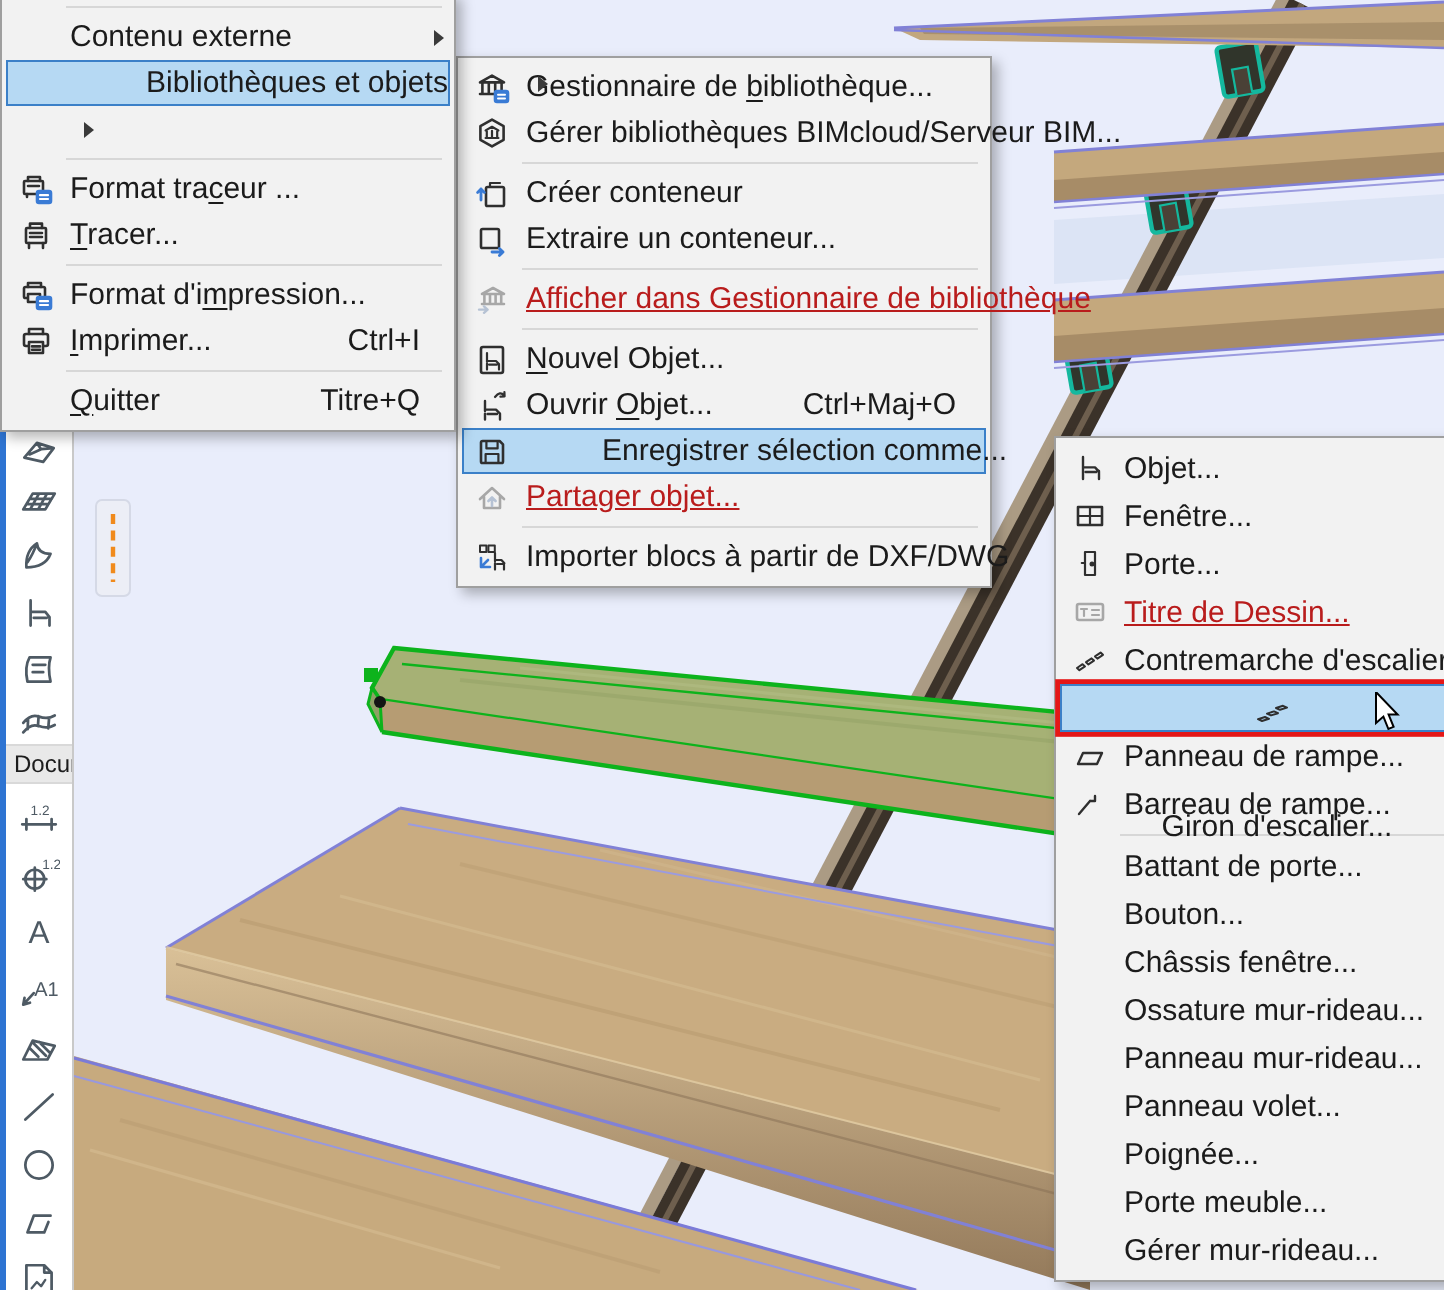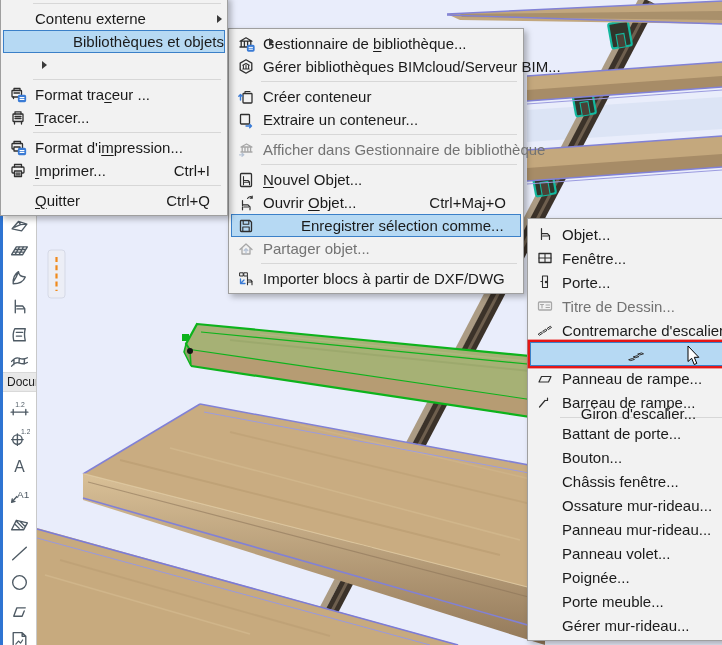--- a/index.html
+++ b/index.html
@@ -18,35 +18,35 @@
   .tb-bottom .tool{height:29px;}
   .tb-docum{position:absolute;top:372px;left:0;right:0;height:20px;background:#e9e9e9;
             border-top:1px solid #d9d9d9;border-bottom:1px solid #d9d9d9;
             color:#1d1d1d;font-size:12px;line-height:19px;padding-left:4px;
             white-space:nowrap;overflow:hidden;box-sizing:border-box;}
 
   
   .menu{position:absolute;background:#f2f2f2;border:1px solid #9f9f9f;
         box-shadow:3px 3px 6px rgba(0,0,0,.28);padding:3px 2px;box-sizing:border-box;}
   #menu1{left:0;top:-4px;width:228px;z-index:6;}
-  #menu2{left:228px;top:28px;width:296px;z-index:5;}
+  #menu2{left:228px;top:28px;width:268px;z-index:5;}
   #menu3{left:527px;top:218px;width:223px;z-index:5;}
   .mi{display:flex;align-items:center;height:23px;border:1px solid transparent;
       box-sizing:border-box;padding:0 2px;font-size:15px;color:#1b1b1b;cursor:default;}
   #menu3 .mi{height:24px;}
   .mi-icon{flex:0 0 24px;height:18px;display:flex;align-items:center;justify-content:center;margin-right:5px;}
   .mi-label{flex:1;white-space:nowrap;}
   .mi-label u{text-decoration:underline;text-underline-offset:2px;}
   .mi-shortcut{margin-left:14px;white-space:nowrap;}
   .mi-arrowbox{flex:0 0 12px;display:flex;justify-content:flex-end;align-items:center;height:100%;}
   .mi-arrow{width:0;height:0;border-left:5px solid #3a3a3a;
             border-top:4px solid transparent;border-bottom:4px solid transparent;}
   .mi.hl{background:#b6d9f3;border-color:#3b80c8;gap:38px;}
   .mi.dis{color:#bcbcbc;}
-  .mi.dis .mi-label{color:#737373;}
+  .mi.dis .mi-label{color:#b91c1c;text-decoration:underline;}
   .mi.dis .mi-icon{opacity:.38;filter:grayscale(.5);}
   .mi.redbox{box-shadow:0 0 0 2.4px #e51717;position:relative;z-index:1;flex-direction:column;}
   .msep{height:1px;background:#d7d7d7;margin:3px 4px 3px 30px;}
 
   .cursor{position:absolute;left:687px;top:346px;z-index:9;}
 </style>
 </head>
 <body>
 
 <div class="screen">
@@ -301,21 +301,21 @@
           </svg>
         </span>
         <span class="mi-label"><u>I</u>mprimer...</span>
         <span class="mi-shortcut">Ctrl+I</span>
         <span class="mi-arrowbox"></span>
       </div>
       <div class="msep"></div>
       <div class="mi">
         <span class="mi-icon"></span>
         <span class="mi-label"><u>Q</u>uitter</span>
-        <span class="mi-shortcut">Ctrl+Q</span>
+        <span class="mi-shortcut">Titre+Q</span>
         <span class="mi-arrowbox"></span>
       </div>
     </div>
   <div class="menu" id="menu2">
       <div class="mi">
         <span class="mi-icon">
           <svg width="18" height="18" viewBox="0 0 18 18" fill="none" stroke="#2f2f2f" stroke-width="1.3" stroke-linejoin="round" stroke-linecap="round">
             <path d="M3 6.2 L9 2.8 L15 6.2 Z M4.2 6.2 V12 M7.4 6.2 V12 M10.6 6.2 V12 M13.8 6.2 V12 M3 12 h9"></path>
             <rect x="10.5" y="10.5" width="6.5" height="5.5" rx="1" fill="#3a7bd5" stroke="#3a7bd5"></rect>
             <path d="M12 12.4 h3.5 M12 14.2 h3.5" stroke="#fff" stroke-width="1"></path>

